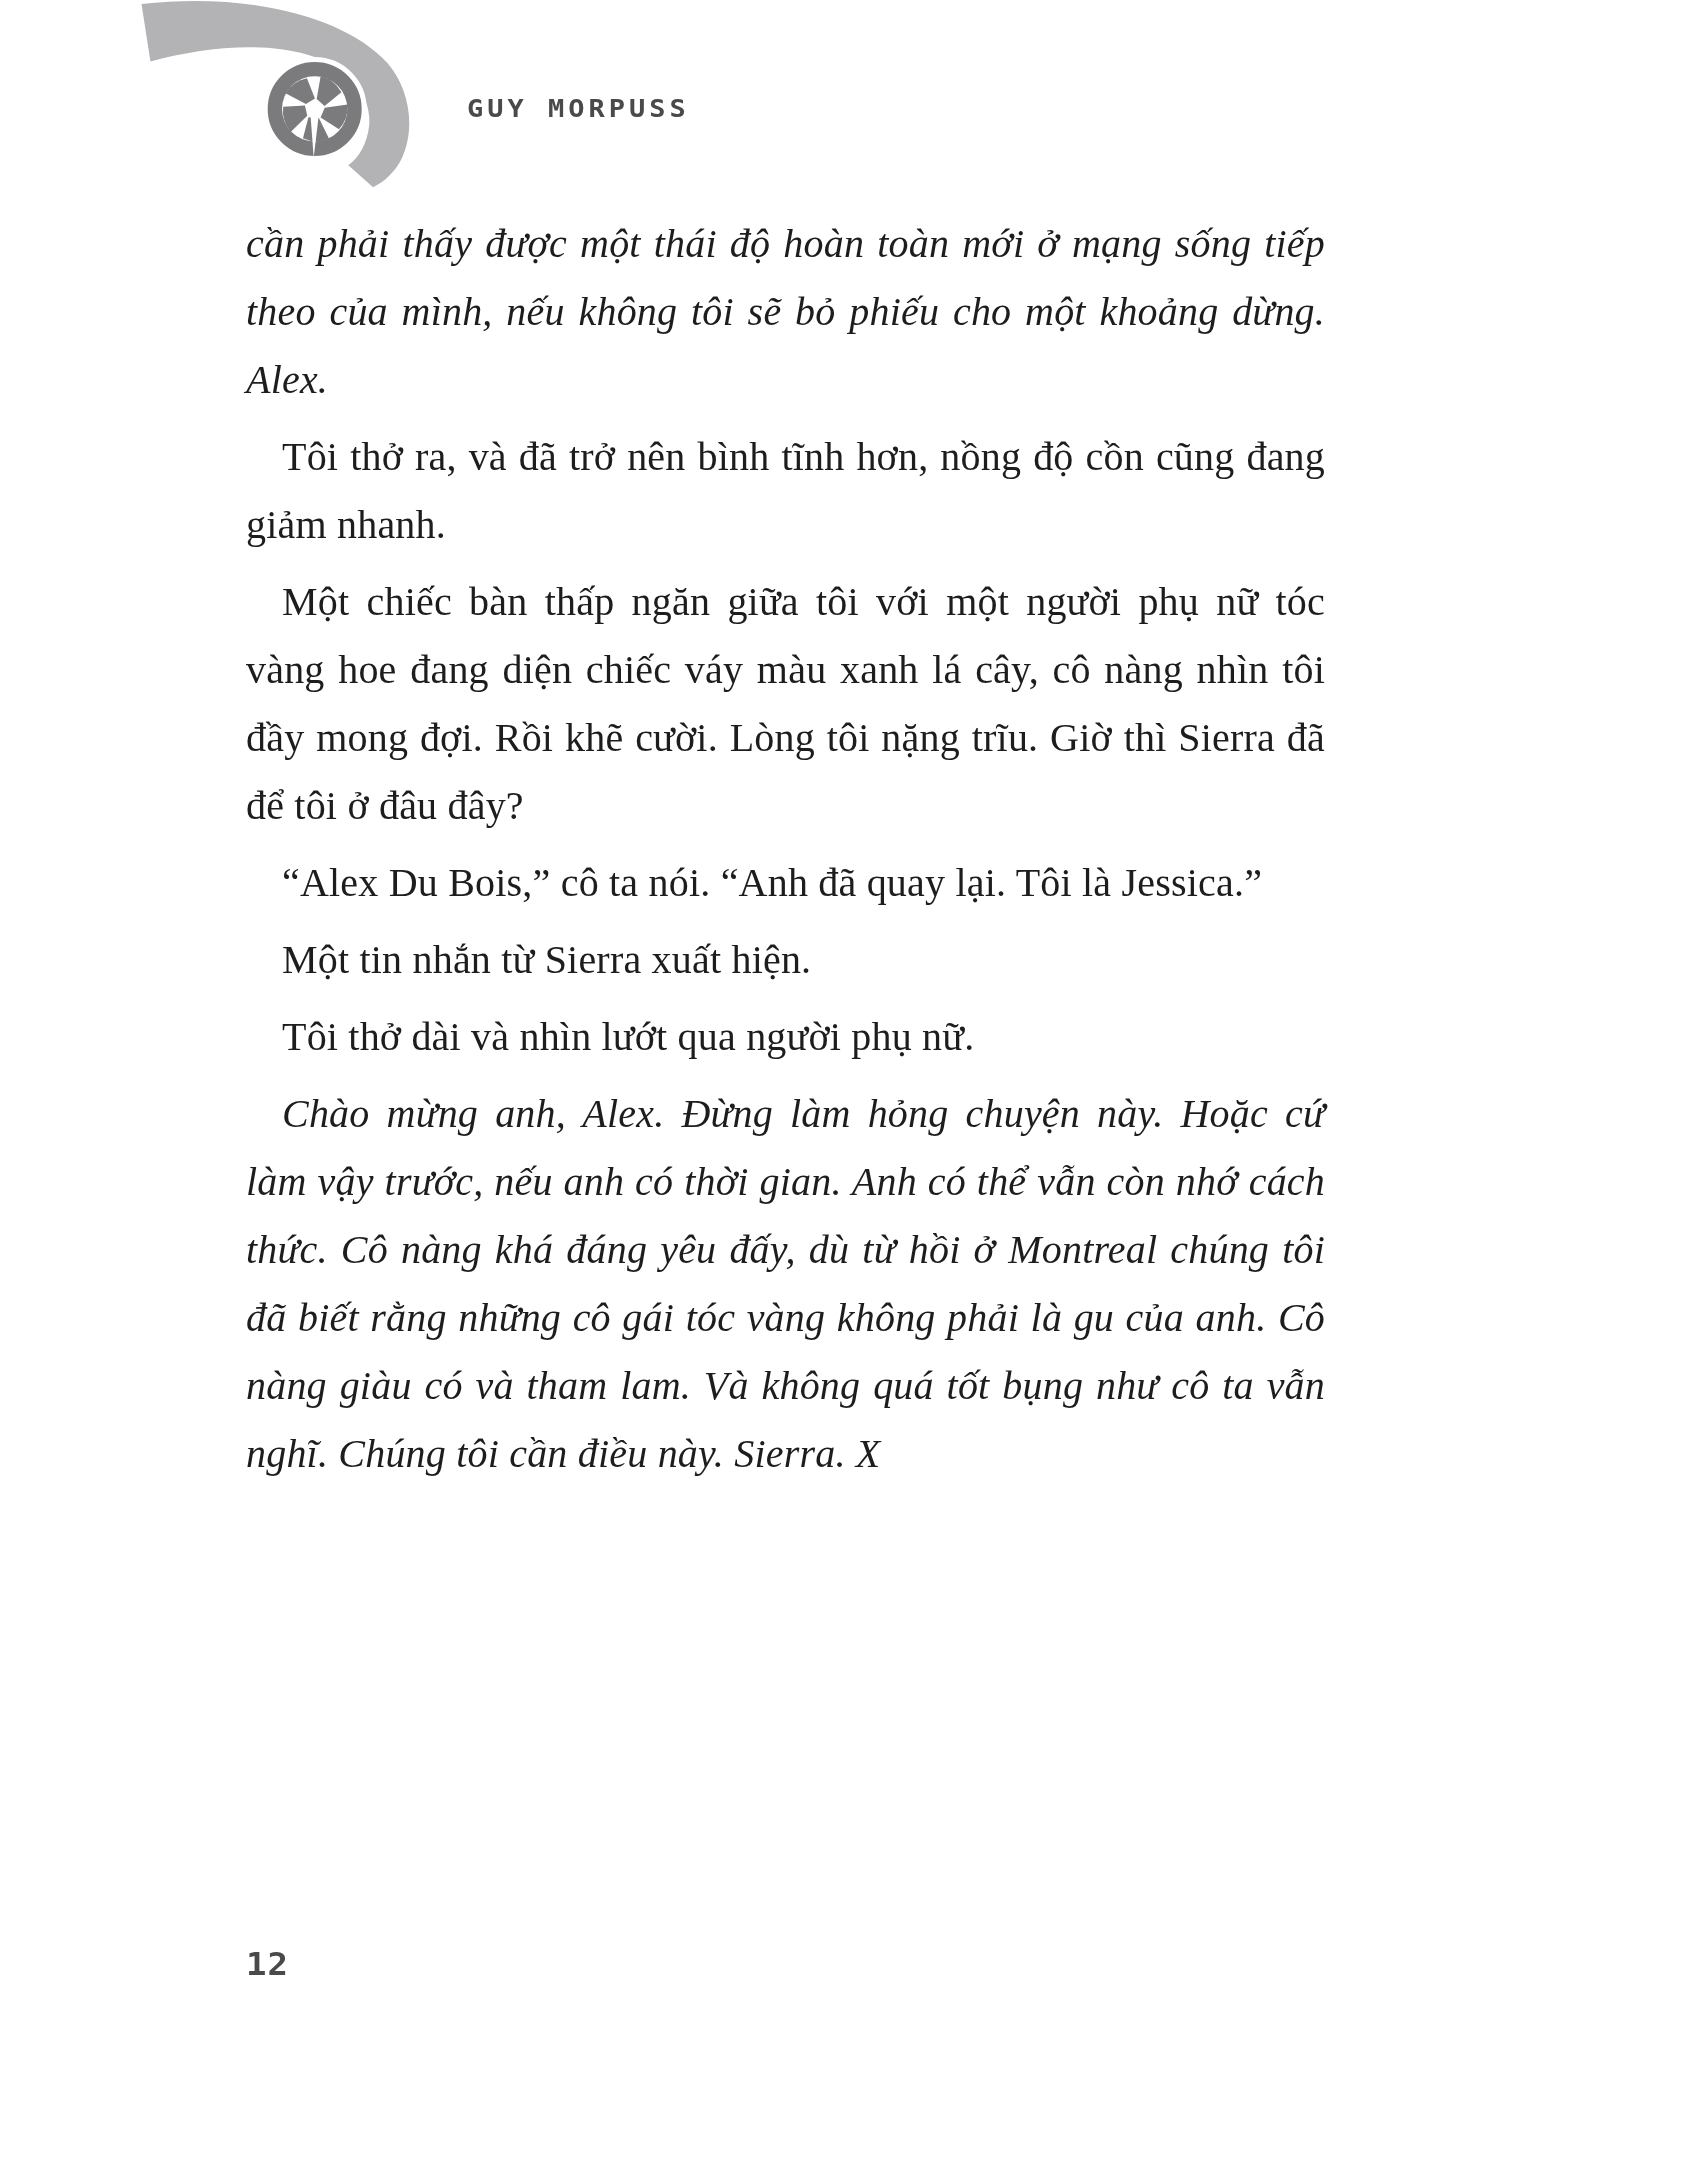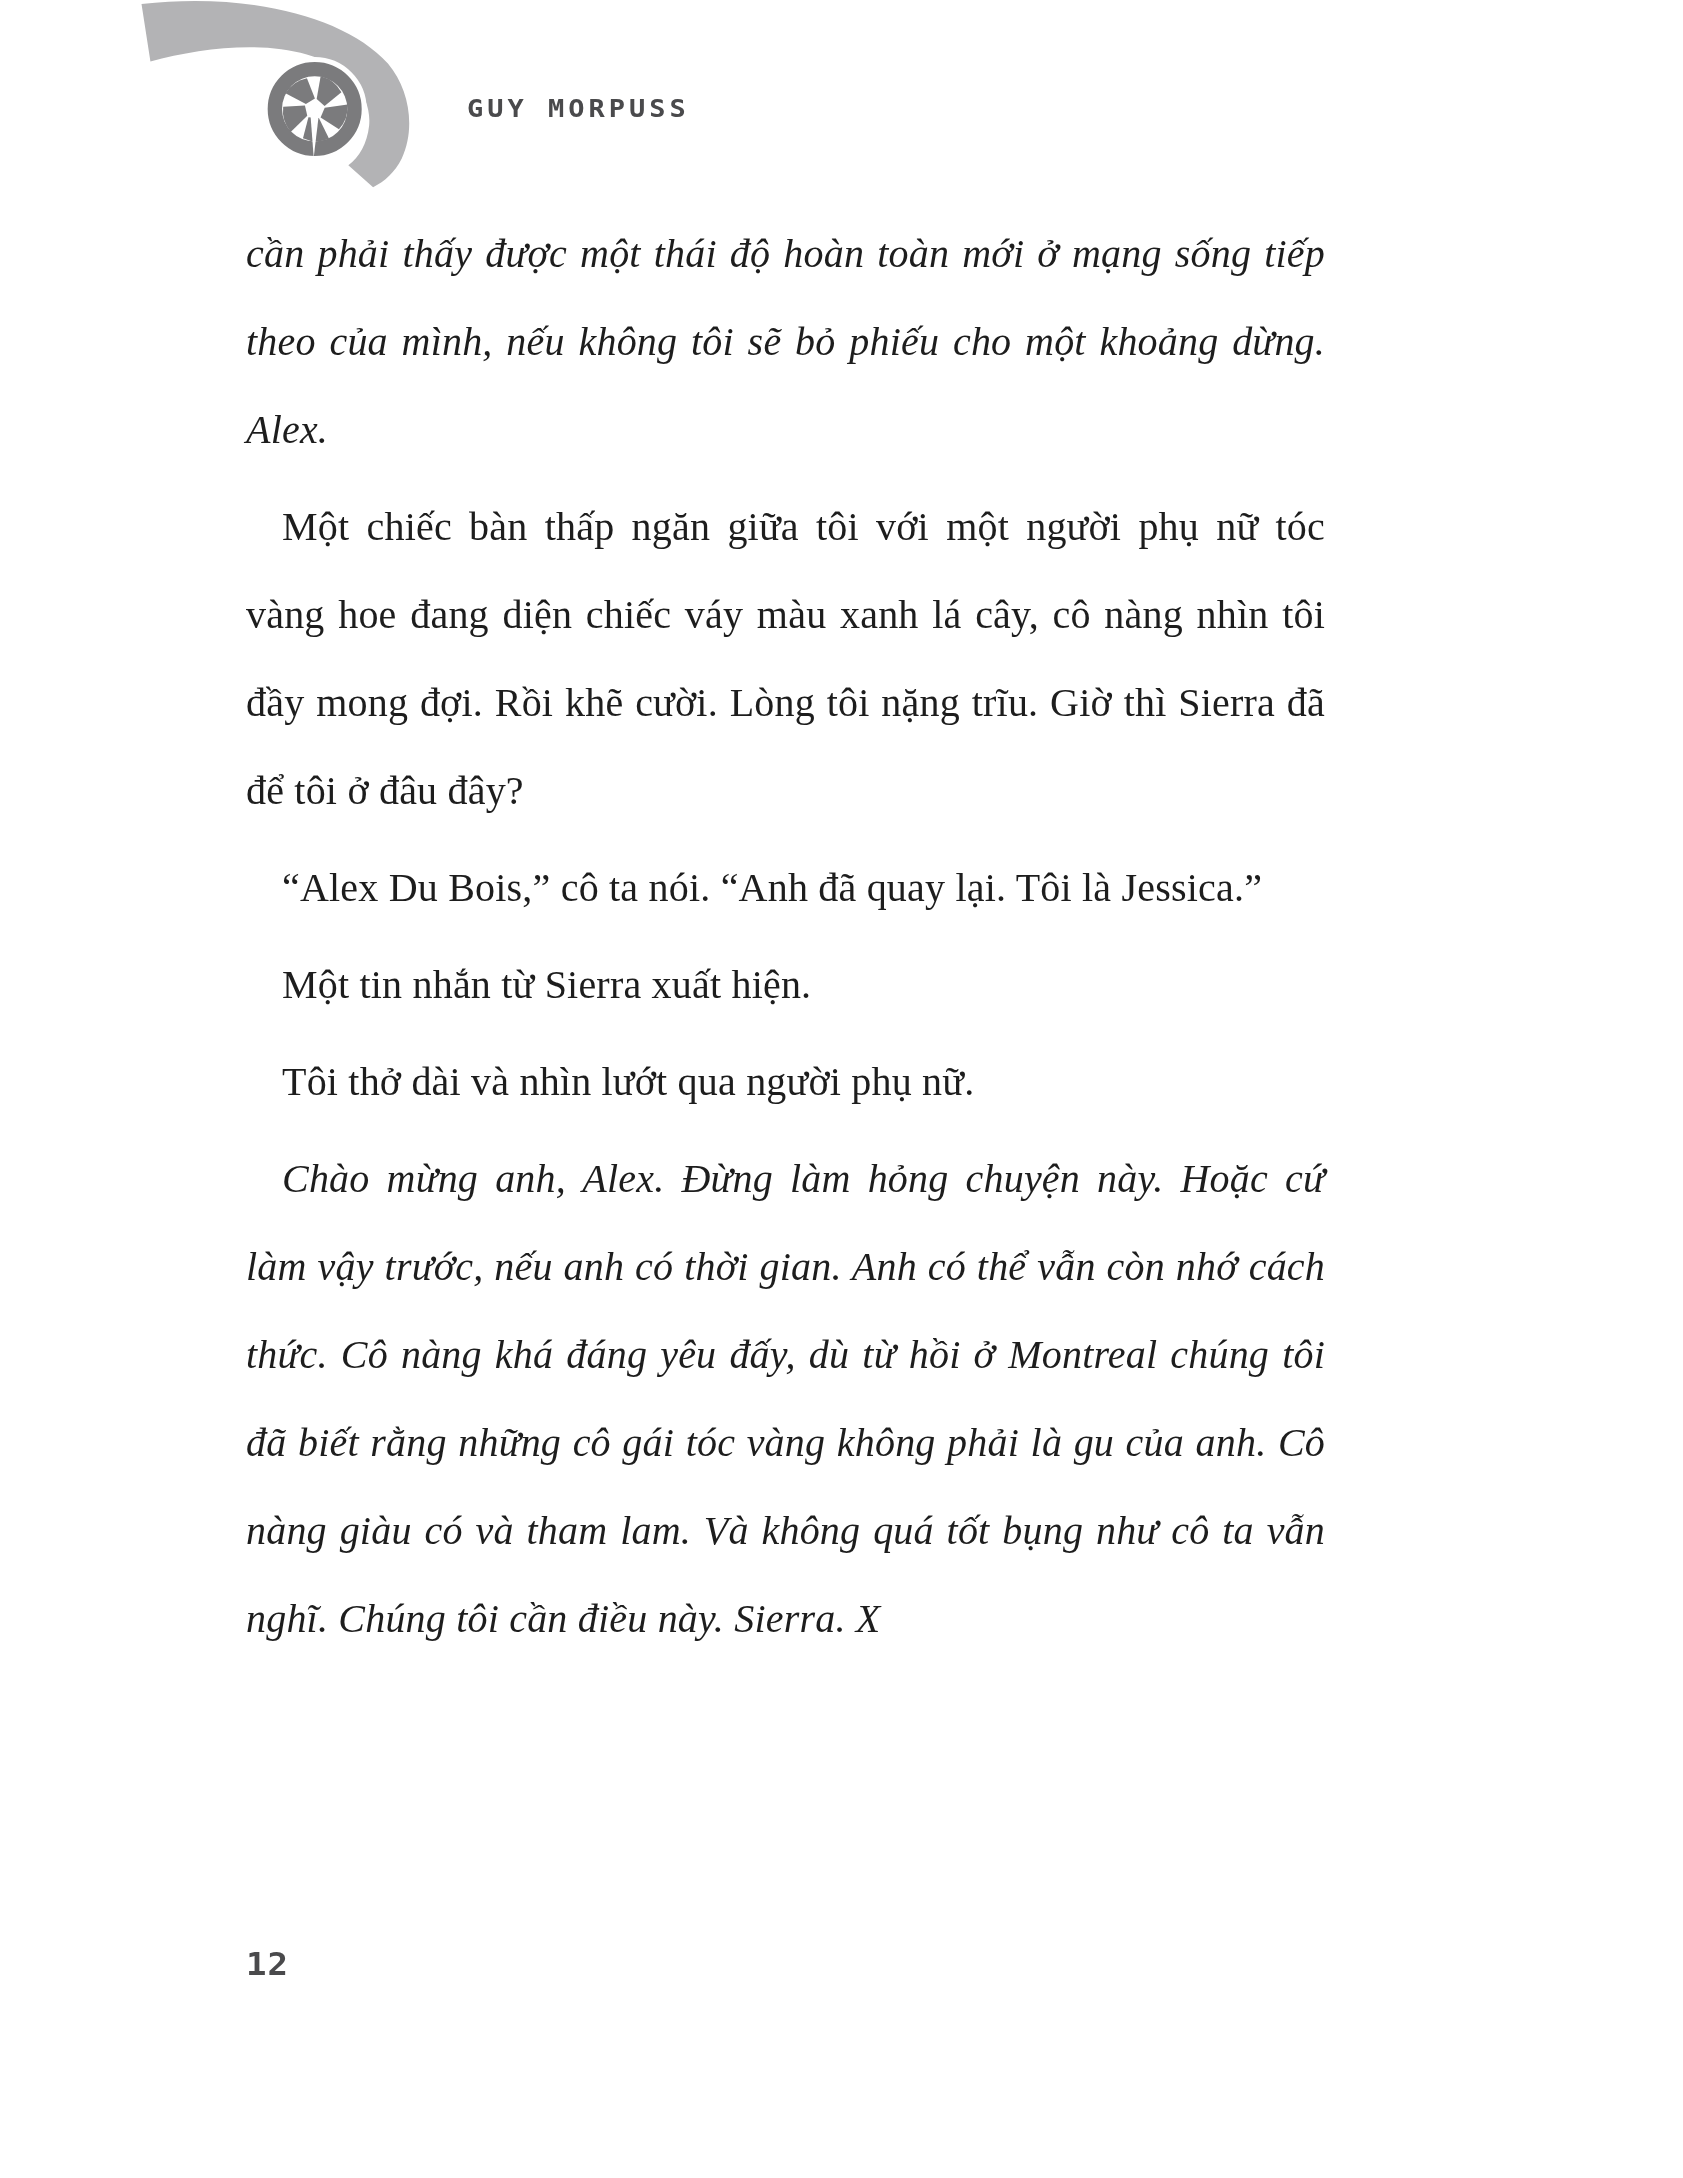--- a/index.html
+++ b/index.html
@@ -23,21 +23,21 @@
     color:var(--header_text,#4b4b4d);
     transform:scaleY(0.92);
     white-space:nowrap;
   }
   .body-text{
     position:absolute;left:246px;top:210px;width:1079px;
   }
   .para{
     margin:0;padding:0;
     font-size:40px;
-    line-height:88px;
+    line-height:68px;
     text-align:justify;
     color:var(--body_text,#1d1d1d);
     letter-spacing:0.2px;
   }
   .para + .para{margin-top:9px;}
   .para.indent{text-indent:36px;}
   .para.italic{font-style:italic;}
   .page-footer{
     position:absolute;left:246px;top:1944px;width:1079px;
     text-align:left;
@@ -79,20 +79,21 @@
         <circle cx="0" cy="0" r="5.5" fill="#ffffff"></circle>
       </g>
       <polygon points="313,106 323,109 317,159" fill="#ffffff"></polygon>
     </g>
   </svg>
 
   <div class="author">GUY MORPUSS</div>
 
   <main class="body-text">
       <p class="para italic">cần phải thấy được một thái độ hoàn toàn mới ở mạng sống tiếp theo của mình, nếu không tôi sẽ bỏ phiếu cho một khoảng dừng. Alex.</p>
+      <p class="para regular indent">Tôi thở ra, và đã trở nên bình tĩnh hơn, nồng độ cồn cũng đang giảm nhanh.</p>
       <p class="para regular indent">Một chiếc bàn thấp ngăn giữa tôi với một người phụ nữ tóc vàng hoe đang diện chiếc váy màu xanh lá cây, cô nàng nhìn tôi đầy mong đợi. Rồi khẽ cười. Lòng tôi nặng trĩu. Giờ thì Sierra đã để tôi ở đâu đây?</p>
       <p class="para regular indent">“Alex Du Bois,” cô ta nói. “Anh đã quay lại. Tôi là Jessica.”</p>
       <p class="para regular indent">Một tin nhắn từ Sierra xuất hiện.</p>
       <p class="para regular indent">Tôi thở dài và nhìn lướt qua người phụ nữ.</p>
       <p class="para italic indent">Chào mừng anh, Alex. Đừng làm hỏng chuyện này. Hoặc cứ làm vậy trước, nếu anh có thời gian. Anh có thể vẫn còn nhớ cách thức. Cô nàng khá đáng yêu đấy, dù từ hồi ở Montreal chúng tôi đã biết rằng những cô gái tóc vàng không phải là gu của anh. Cô nàng giàu có và tham lam. Và không quá tốt bụng như cô ta vẫn nghĩ. Chúng tôi cần điều này. Sierra. X</p>
     </main>
 
   <footer class="page-footer">
     <span class="page-number">12</span>
   </footer>

